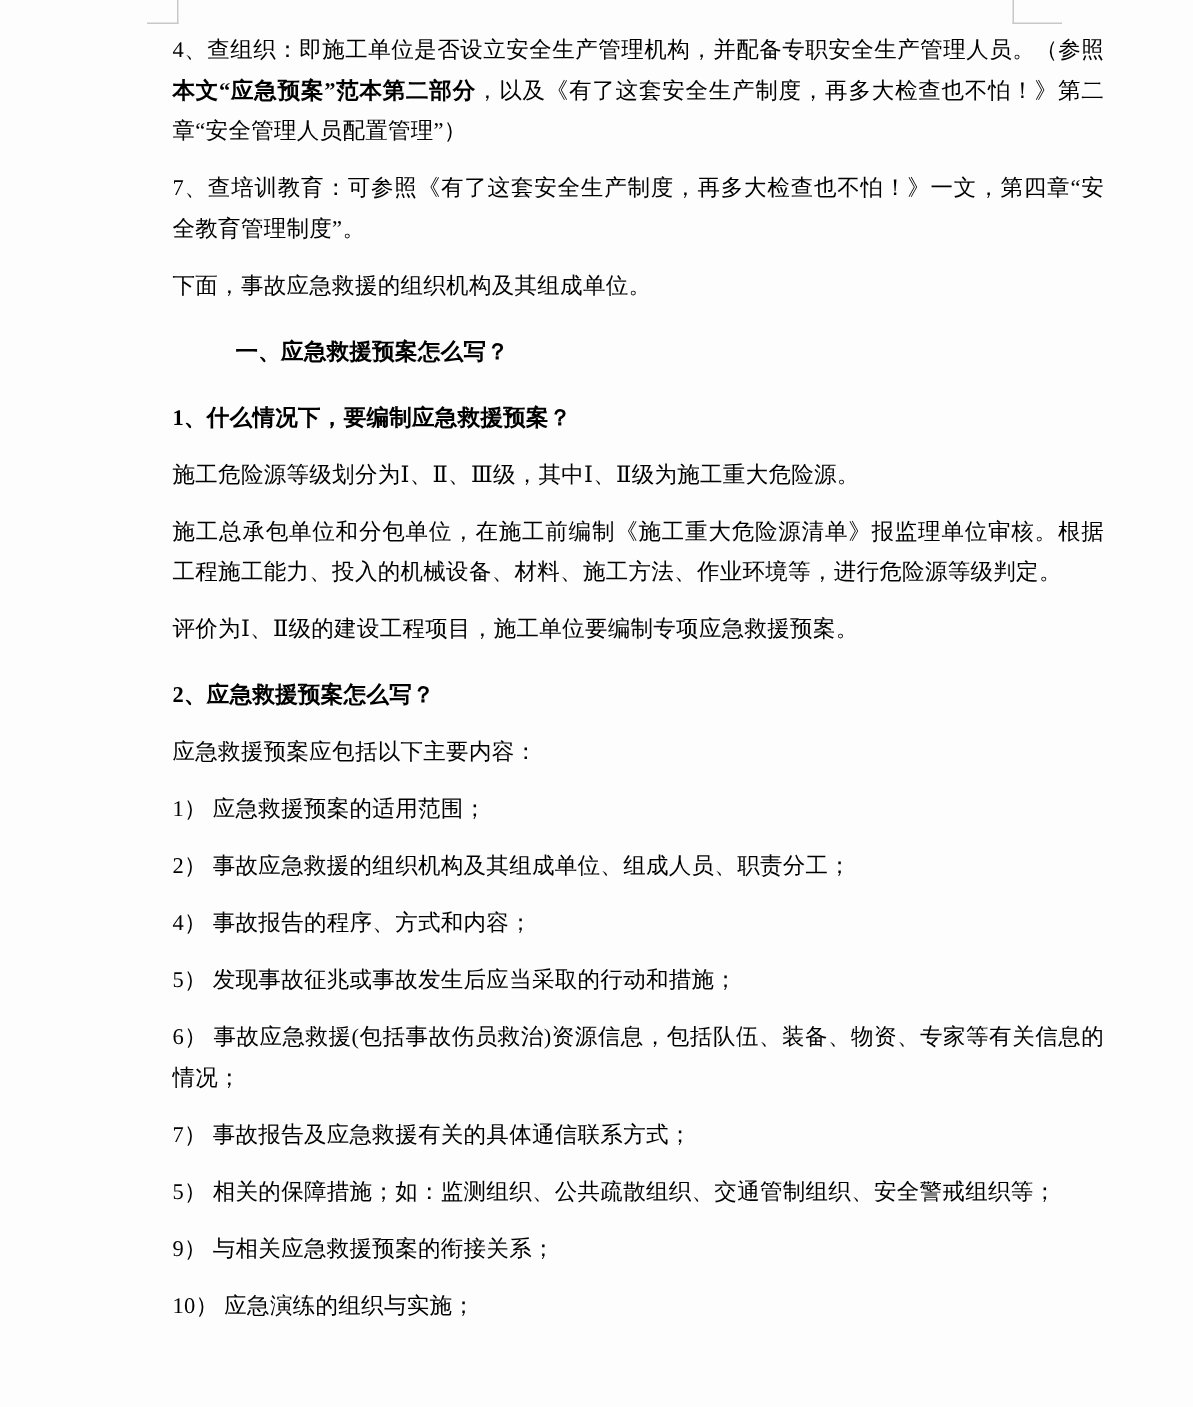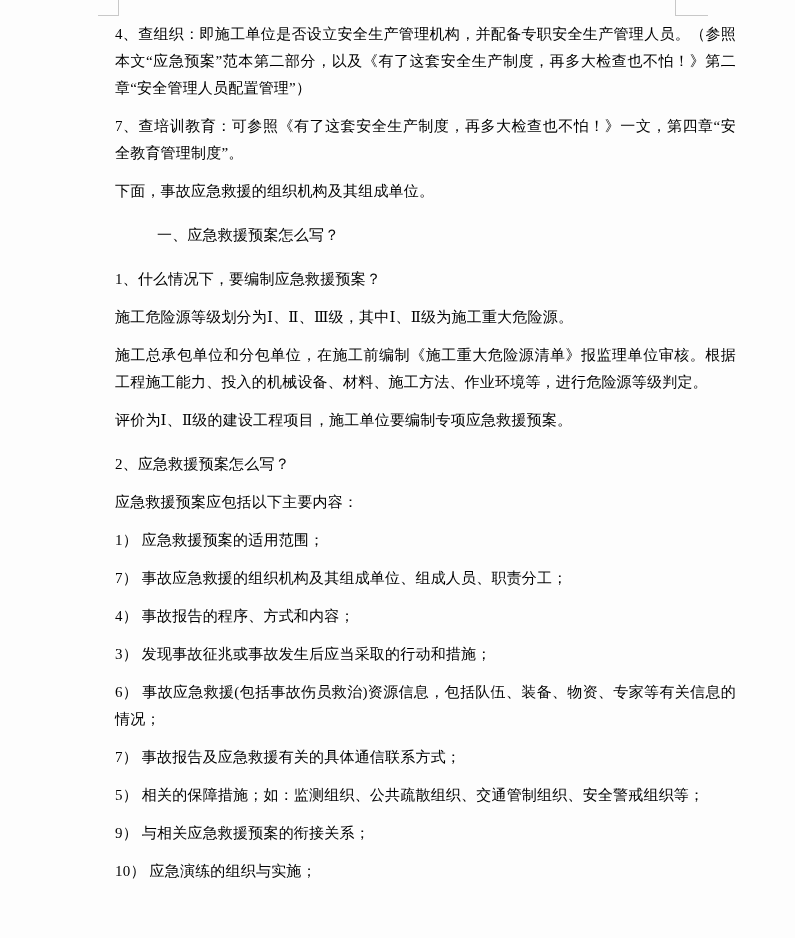--- a/index.html
+++ b/index.html
@@ -34,42 +34,42 @@
   .content p{
     margin:0 0 11px 0;
     font-size:15px;
     line-height:27px;
     text-align:justify;
     text-justify:inter-ideograph;
     letter-spacing:0.2px;
   }
   p.heading{font-weight:bold;margin-top:17px;}
   p.indent{padding-left:42px;}
-  span.b{font-weight:normal;}
+  span.b{font-weight:bold;}
 </style>
 </head>
 <body>
 
 <div class="page">
   <div class="crop-mark crop-left"></div>
   <div class="crop-mark crop-right"></div>
   <div class="content" id="doc-content">
       <p class="body"><span>4、查组织：即施工单位是否设立安全生产管理机构，并配备专职安全生产管理人员。（参照</span><span class="b">本文“应急预案”范本第二部分</span><span>，以及《有了这套安全生产制度，再多大检查也不怕！》第二章“安全管理人员配置管理”）</span></p>
       <p class="body"><span>7、查培训教育：可参照《有了这套安全生产制度，再多大检查也不怕！》一文，第四章“安全教育管理制度”。</span></p>
       <p class="body"><span>下面，事故应急救援的组织机构及其组成单位。</span></p>
       <p class="heading indent"><span class="b">一、应急救援预案怎么写？</span></p>
       <p class="heading"><span class="b">1、什么情况下，要编制应急救援预案？</span></p>
       <p class="body"><span>施工危险源等级划分为Ⅰ、Ⅱ、Ⅲ级，其中Ⅰ、Ⅱ级为施工重大危险源。</span></p>
       <p class="body"><span>施工总承包单位和分包单位，在施工前编制《施工重大危险源清单》报监理单位审核。根据工程施工能力、投入的机械设备、材料、施工方法、作业环境等，进行危险源等级判定。</span></p>
       <p class="body"><span>评价为Ⅰ、Ⅱ级的建设工程项目，施工单位要编制专项应急救援预案。</span></p>
       <p class="heading"><span class="b">2、应急救援预案怎么写？</span></p>
       <p class="body"><span>应急救援预案应包括以下主要内容：</span></p>
       <p class="body"><span>1） 应急救援预案的适用范围；</span></p>
-      <p class="body"><span>7） 事故应急救援的组织机构及其组成单位、组成人员、职责分工；</span></p>
+      <p class="body"><span>2） 事故应急救援的组织机构及其组成单位、组成人员、职责分工；</span></p>
       <p class="body"><span>4） 事故报告的程序、方式和内容；</span></p>
-      <p class="body"><span>3） 发现事故征兆或事故发生后应当采取的行动和措施；</span></p>
+      <p class="body"><span>5） 发现事故征兆或事故发生后应当采取的行动和措施；</span></p>
       <p class="body"><span>6） 事故应急救援(包括事故伤员救治)资源信息，包括队伍、装备、物资、专家等有关信息的情况；</span></p>
       <p class="body"><span>7） 事故报告及应急救援有关的具体通信联系方式；</span></p>
       <p class="body"><span>5） 相关的保障措施；如：监测组织、公共疏散组织、交通管制组织、安全警戒组织等；</span></p>
       <p class="body"><span>9） 与相关应急救援预案的衔接关系；</span></p>
       <p class="body"><span>10） 应急演练的组织与实施；</span></p>
     </div>
 </div>
 
 </body></html>

